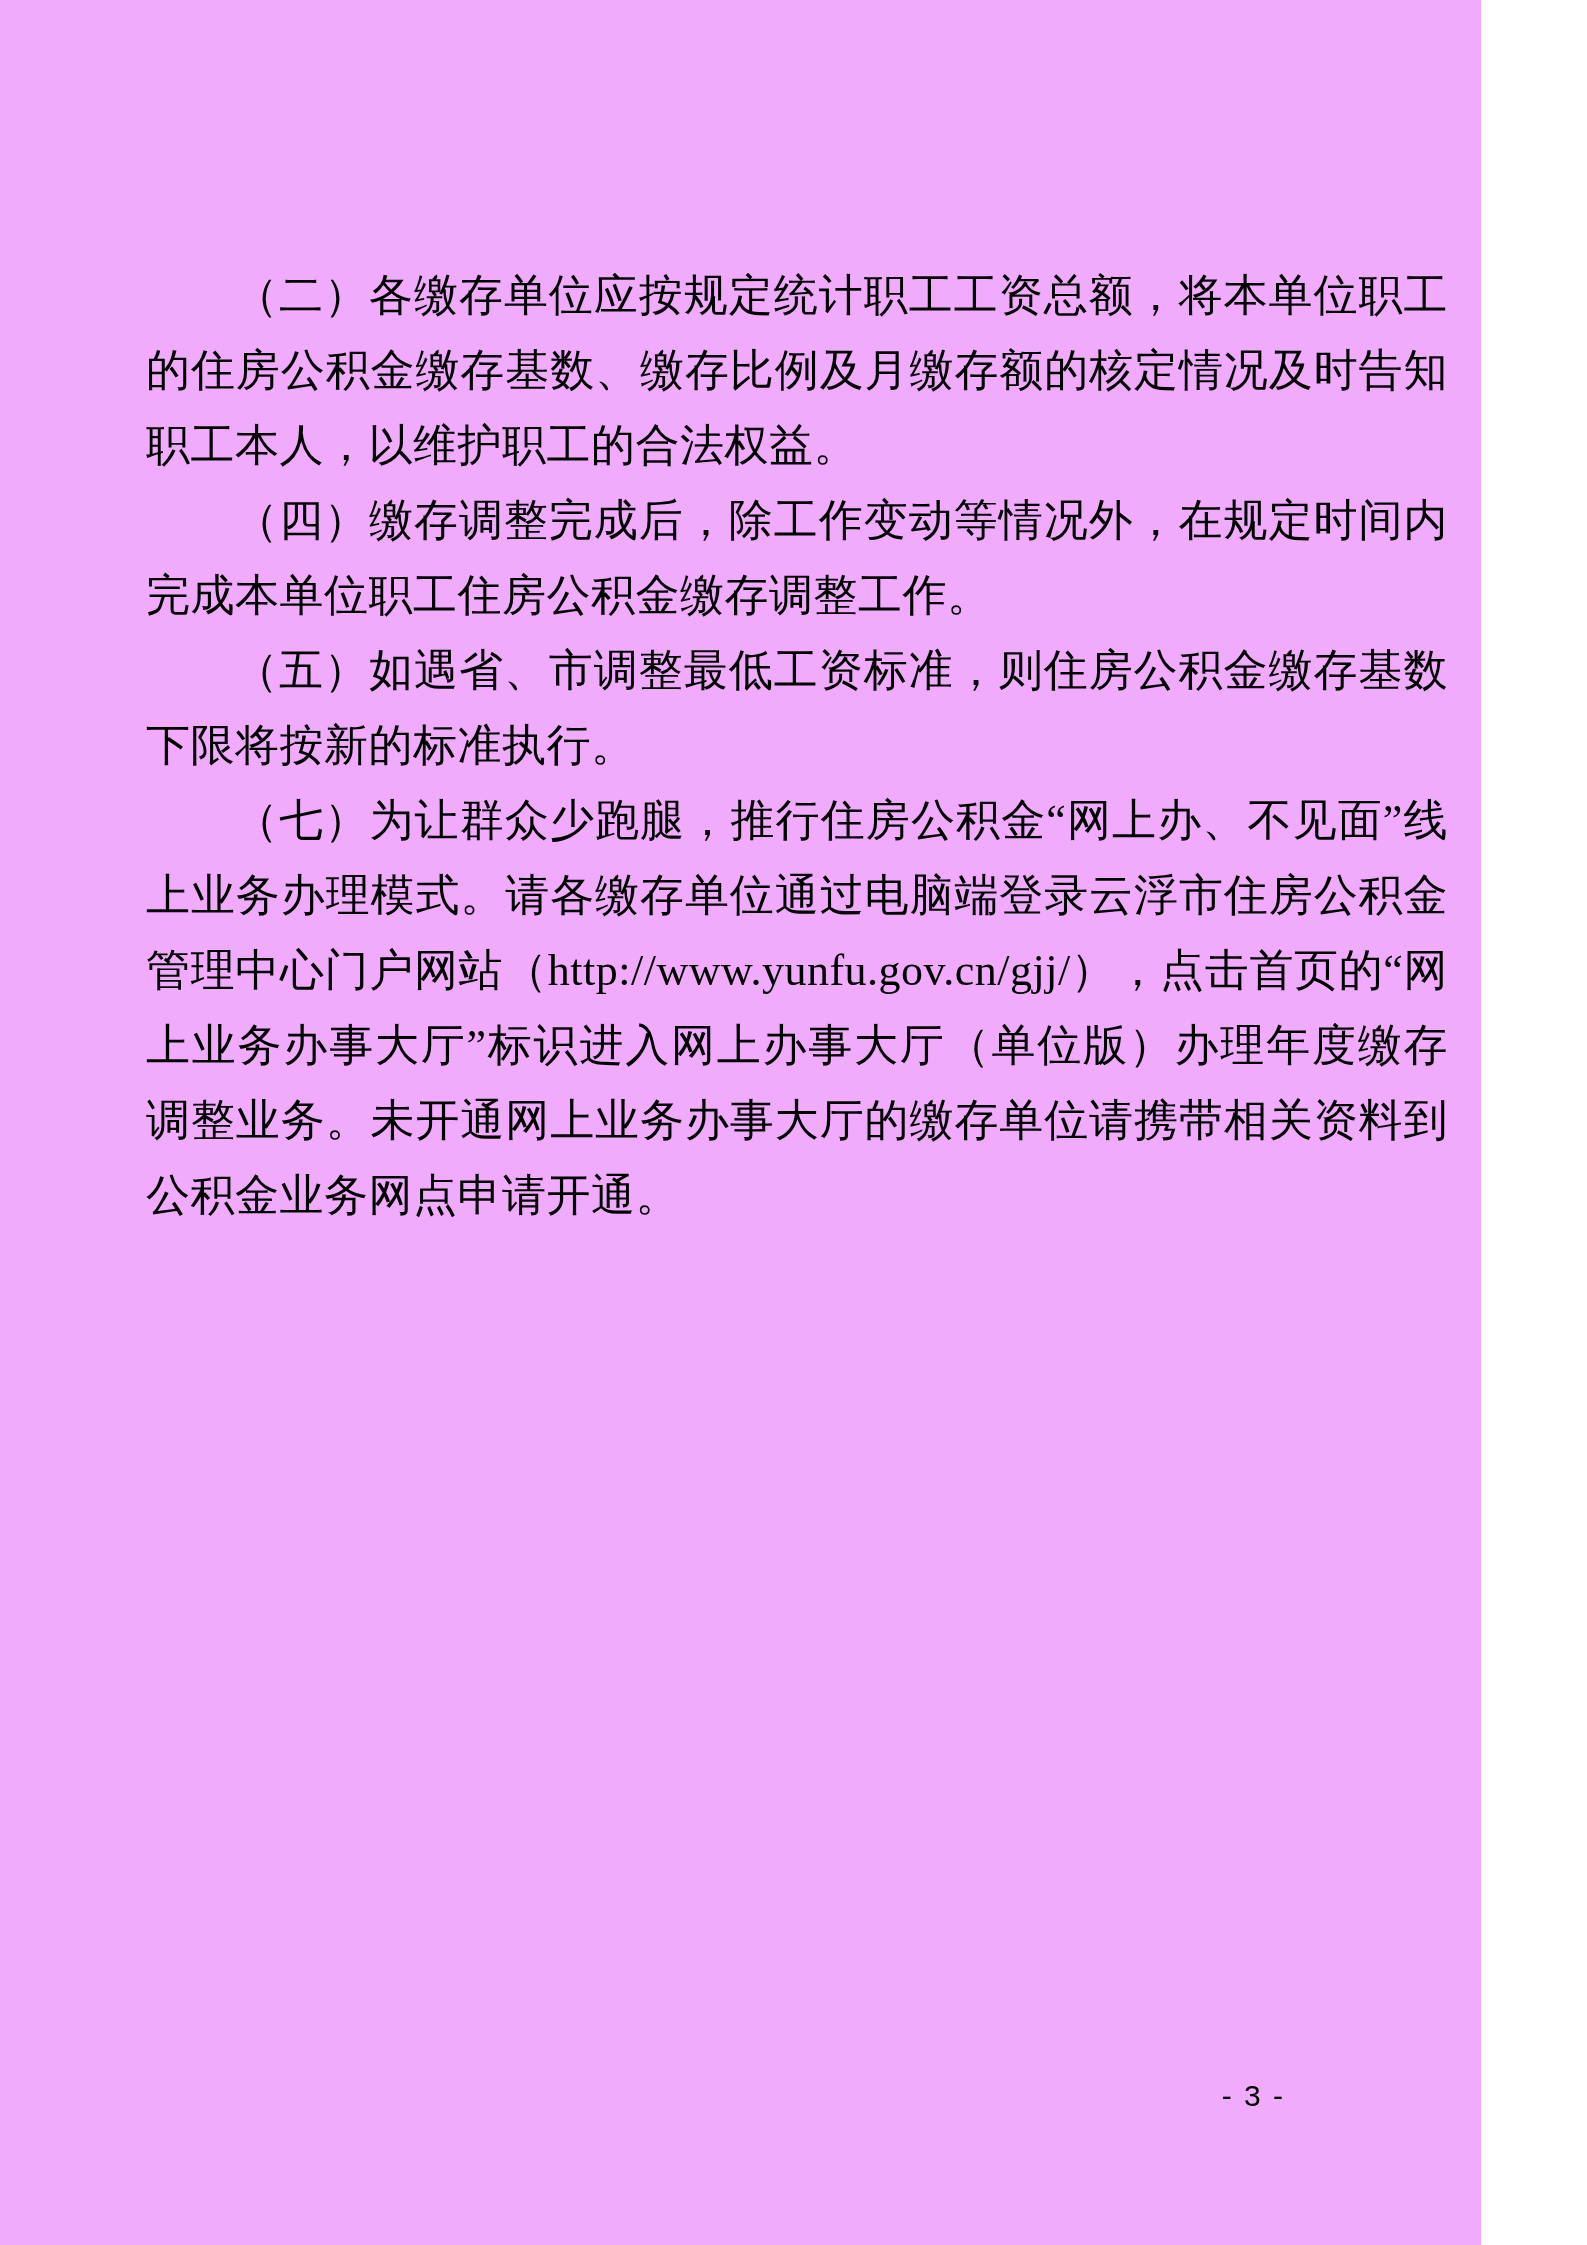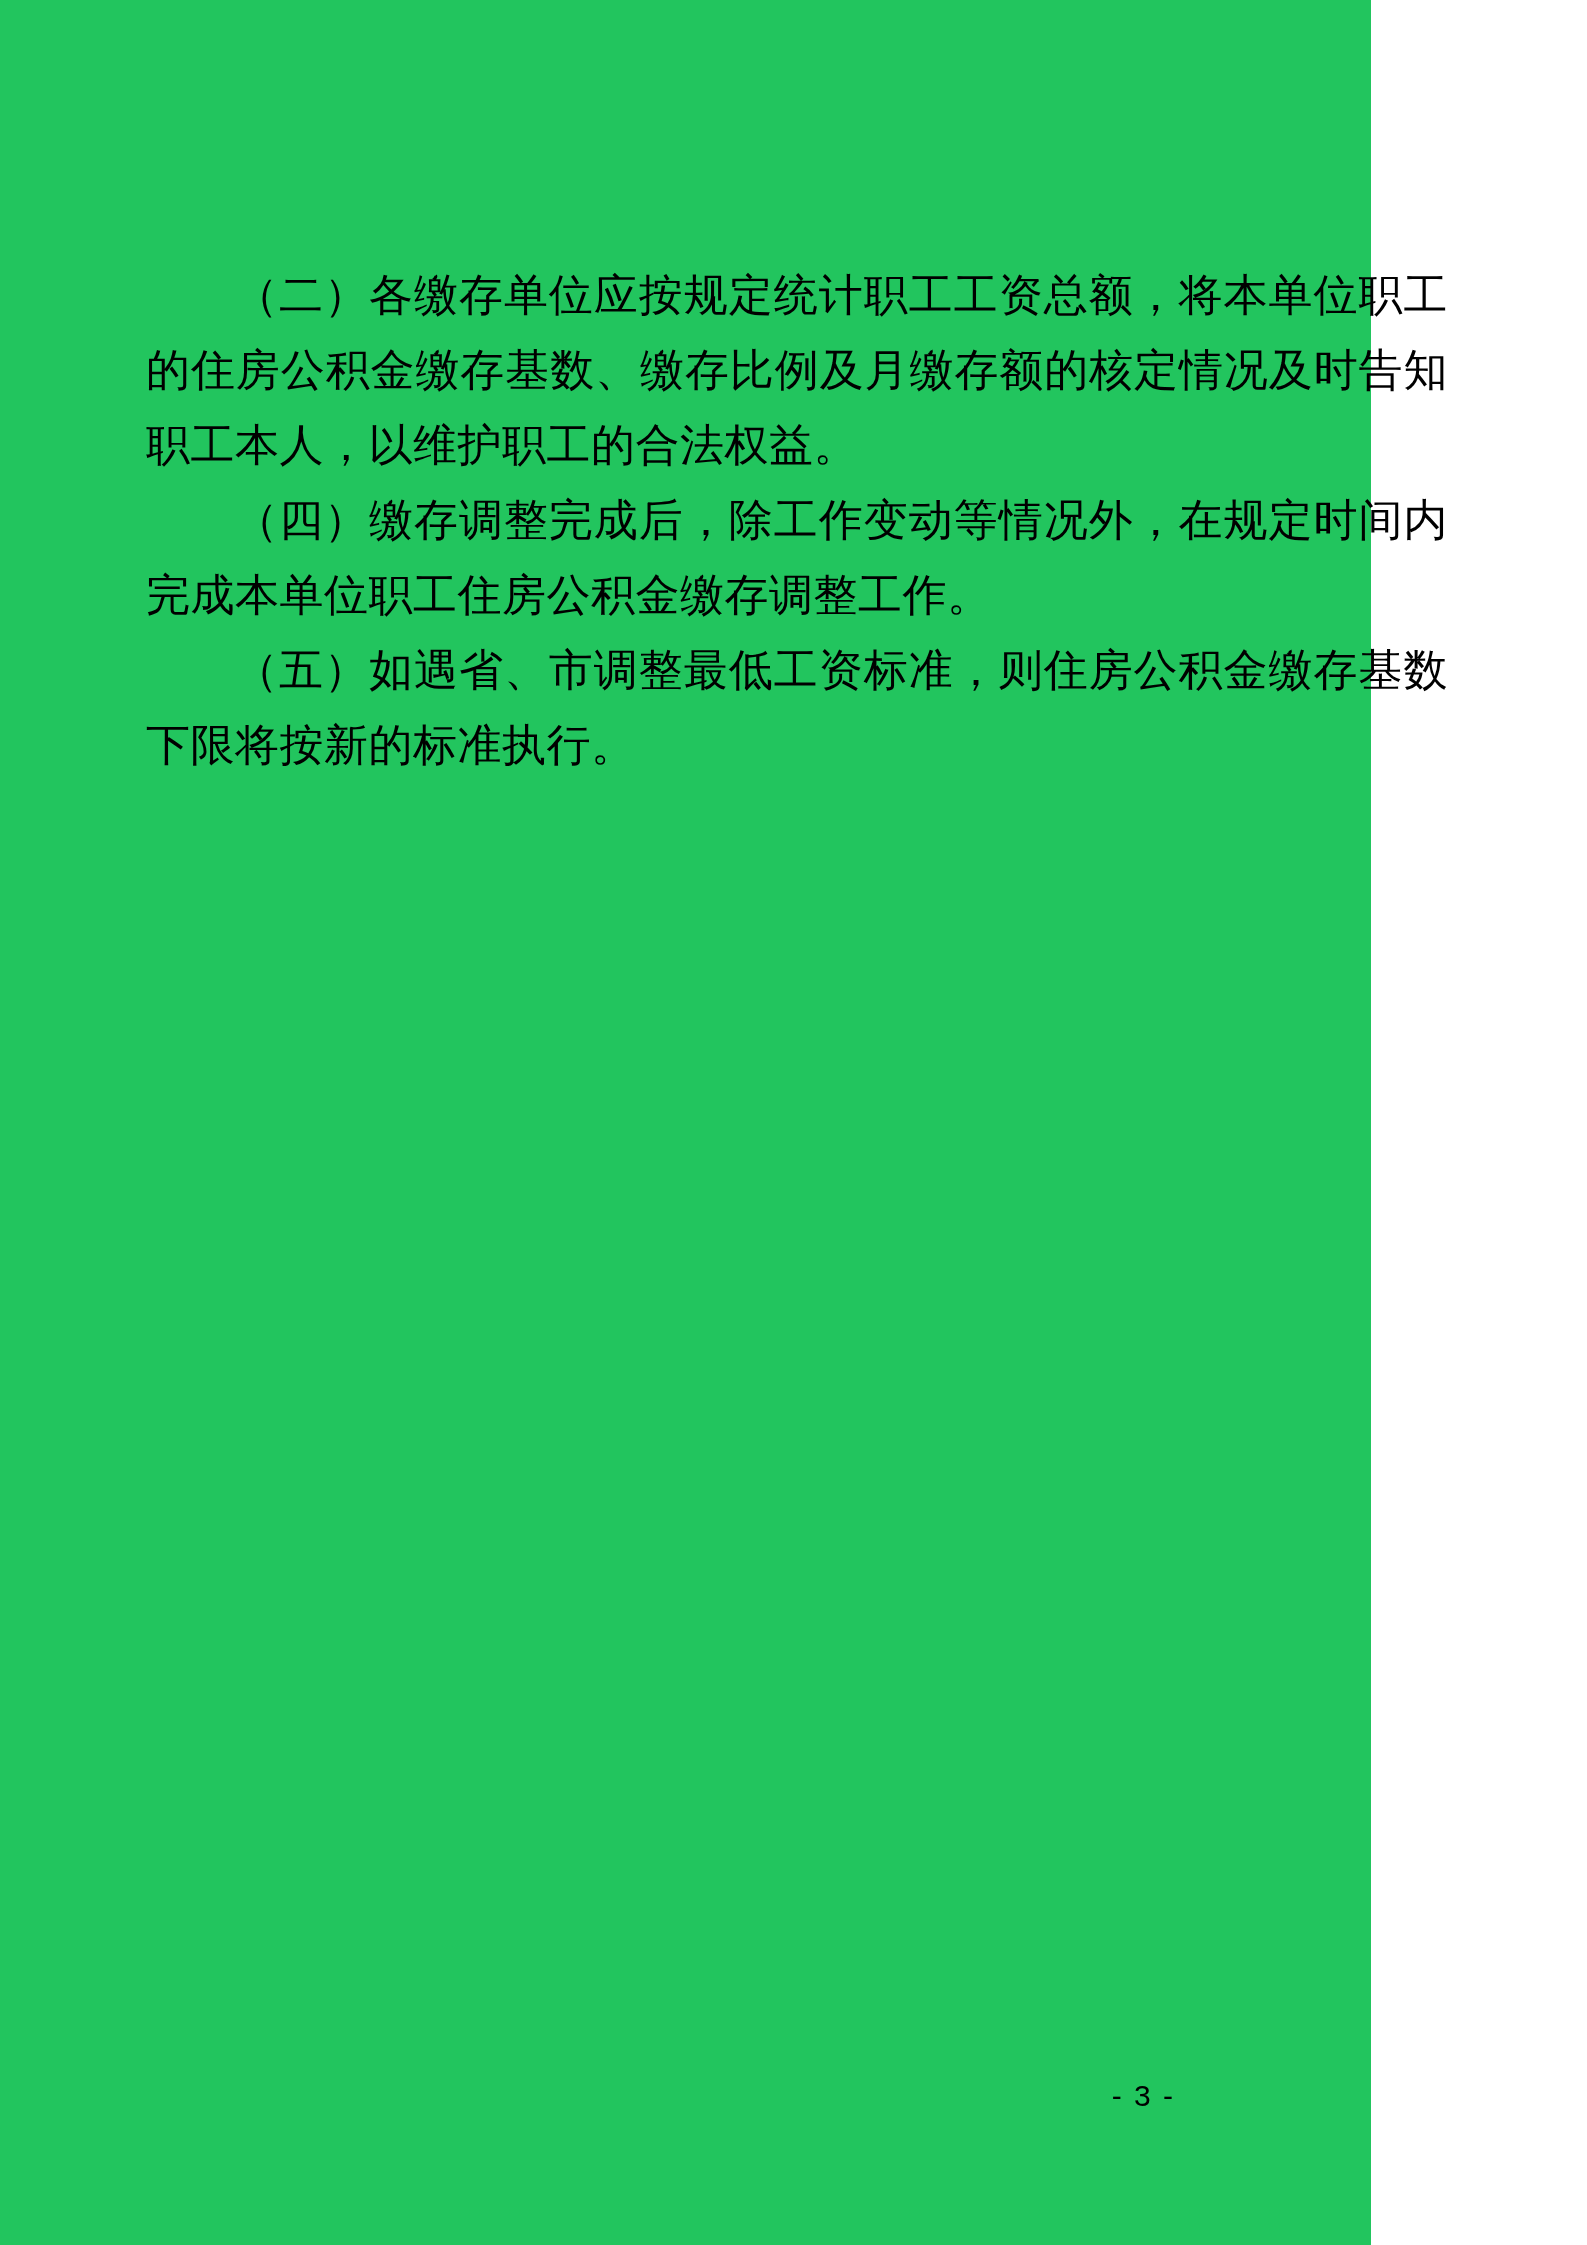--- a/index.html
+++ b/index.html
@@ -11,23 +11,23 @@
     height: 2245px;
     background: #ffffff;
     position: relative;
     font-family: "Liberation Serif", "DejaVu Serif", serif;
     color: #000000;
     overflow: hidden;
   }
   .page {
     position: absolute;
     left: 0; top: 0;
-    width: 1371px;
+    width: 1481px;
     height: 2245px;
-    background: #22c55e;
+    background: #f0abfc;
   }
   .content {
     position: absolute;
     left: 146px;
     top: 258px;
     width: 1302px;
     font-size: 44px;
     line-height: 75px;
     text-align: justify;
     letter-spacing: 0.5px;
@@ -50,15 +50,16 @@
   }
 </style>
 </head>
 <body>
 
 <div class="page">
   <div class="content">
     <p>（二）各缴存单位应按规定统计职工工资总额，将本单位职工的住房公积金缴存基数、缴存比例及月缴存额的核定情况及时告知职工本人，以维护职工的合法权益。</p>
     <p>（四）缴存调整完成后，除工作变动等情况外，在规定时间内完成本单位职工住房公积金缴存调整工作。</p>
     <p>（五）如遇省、市调整最低工资标准，则住房公积金缴存基数下限将按新的标准执行。</p>
+    <p>（七）为让群众少跑腿，推行住房公积金“网上办、不见面”线上业务办理模式。请各缴存单位通过电脑端登录云浮市住房公积金管理中心门户网站（http://www.yunfu.gov.cn/gjj/），点击首页的“网上业务办事大厅”标识进入网上办事大厅（单位版）办理年度缴存调整业务。未开通网上业务办事大厅的缴存单位请携带相关资料到公积金业务网点申请开通。</p>
   </div>
   <div class="page-footer">- 3 -</div>
 </div>
 
 </body></html>

